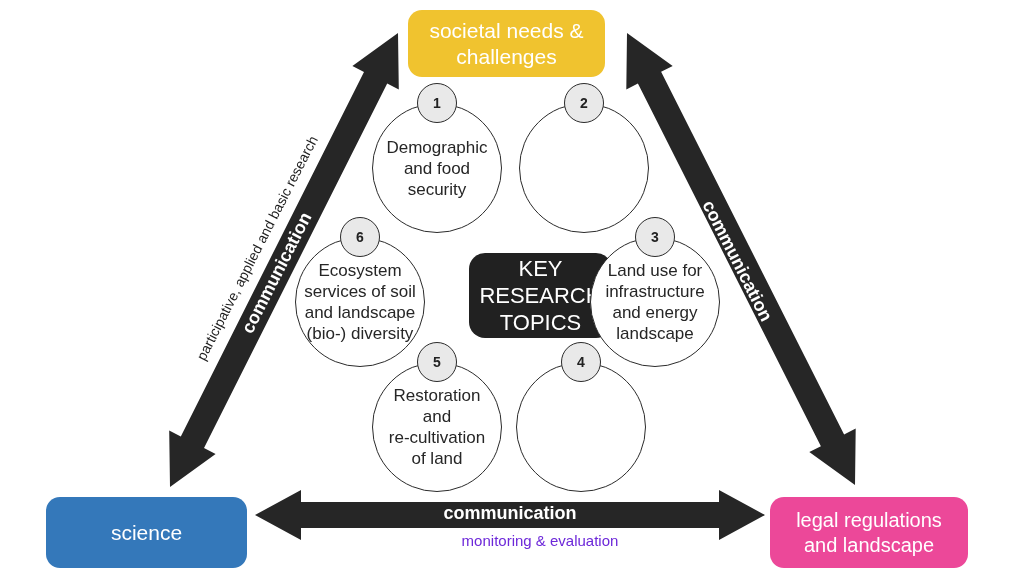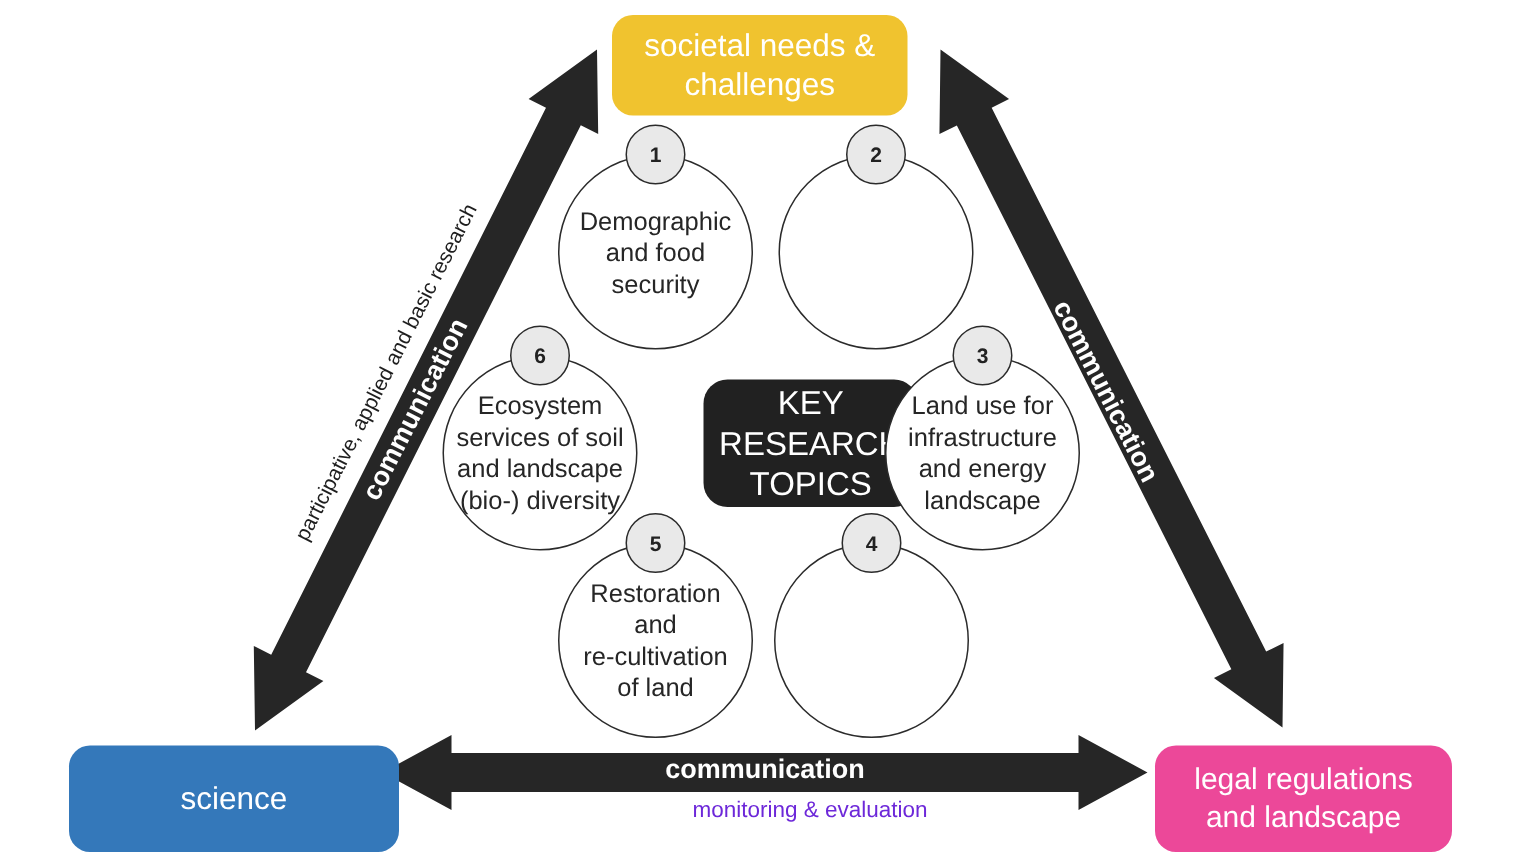--- a/index.html
+++ b/index.html
@@ -9,21 +9,21 @@
   }
   .arrows-svg { position:absolute; left:0; top:0; z-index:1; }
   .arrow-poly { fill:#262626; }
 
   .cornerbox {
     position:absolute; z-index:3; display:flex; flex-direction:column;
     align-items:center; justify-content:center; text-align:center;
     color:#ffffff; font-weight:normal; border-radius:14px;
   }
   .box-societal { left:408px; top:10px;  width:197px; height:67px; background:#f0c32f; font-size:21px; line-height:26px; }
-  .box-science  { left:46px;  top:497px; width:220px; height:71px; background:#3478ba; font-size:21px; }
+  .box-science  { left:46px;  top:497px; width:201px; height:71px; background:#3478ba; font-size:21px; }
   .box-legal    { left:770px; top:497px; width:198px; height:71px; background:#ec4899; font-size:20px; line-height:25px; }
 
   .centerbox {
     position:absolute; z-index:2; left:440px; top:253px; width:143px; height:85px;
     background:#212121; color:#ffffff; border-radius:16px;
     display:flex; flex-direction:column; align-items:center; justify-content:center;
     text-align:center; font-size:22px; line-height:27px;margin-left:29px;
   }
 
   .circle {

